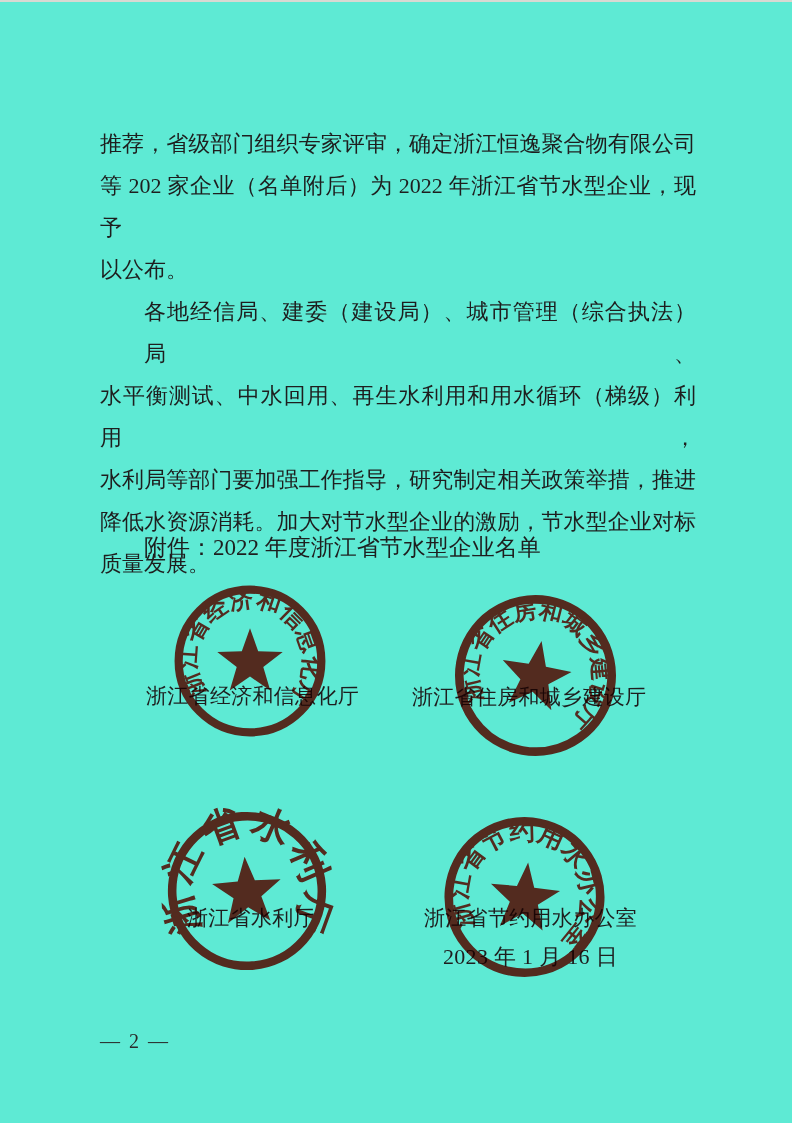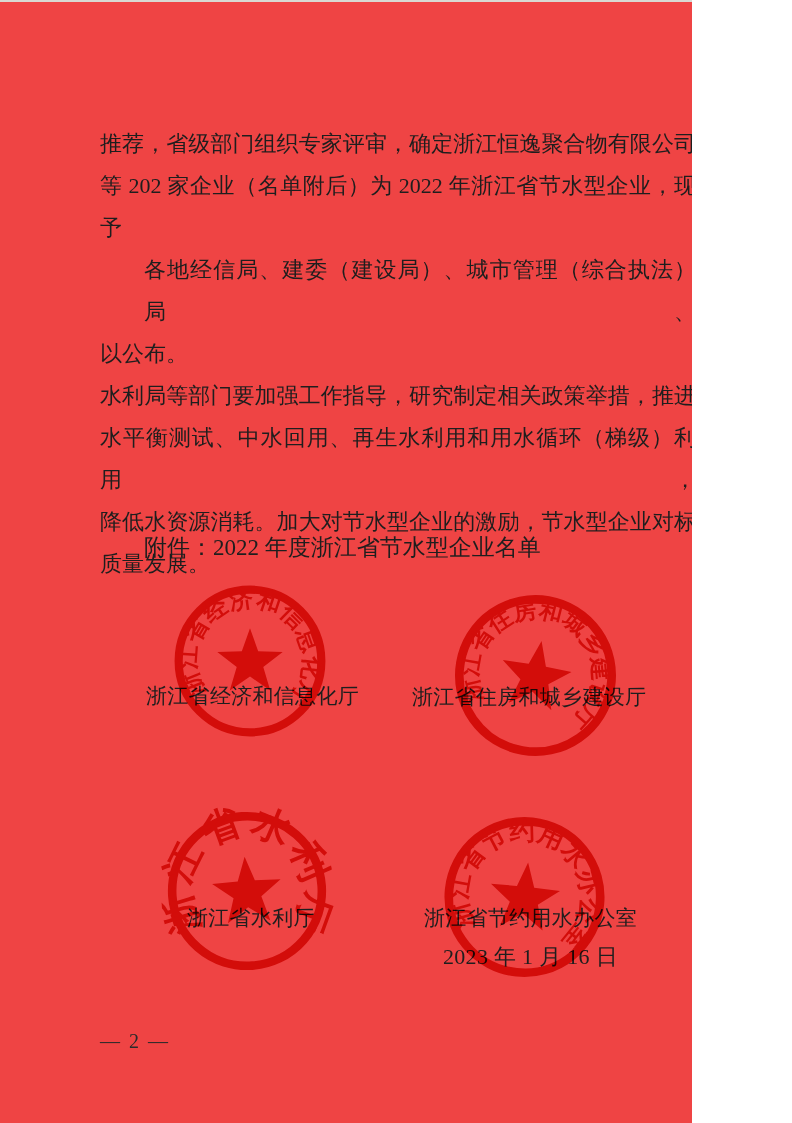--- a/index.html
+++ b/index.html
@@ -1,19 +1,19 @@
 <!DOCTYPE html>
 <html><head>
 <meta charset="utf-8">
 <style>
   html,body{margin:0;padding:0;background:#ffffff;}
   .page{
     position:relative;
-    width:692px;height:1123px;
-    background:#ef4444;
+    width:792px;height:1123px;
+    background:#5eead4;
     overflow:hidden;
     font-family:"Liberation Serif","DejaVu Serif",serif;
     color:#1c1c1c;
   }
   .scan-edge{
     position:absolute;top:0;left:0;width:792px;height:2px;
     background:#d9d9d2;
   }
   
   .doc-text{
@@ -78,24 +78,24 @@
 </head>
 <body>
 
 <div class="page">
 
   <div class="scan-edge"></div>
 
   <div class="doc-text">
     <div class="line">推荐，省级部门组织专家评审，确定浙江恒逸聚合物有限公司</div>
     <div class="line">等 202 家企业（名单附后）为 2022 年浙江省节水型企业，现予</div>
+    <div class="line last">以公布。</div>
     <div class="line indent">各地经信局、建委（建设局）、城市管理（综合执法）局、</div>
-    <div class="line last">以公布。</div>
+    <div class="line">水平衡测试、中水回用、再生水利用和用水循环（梯级）利用，</div>
     <div class="line">水利局等部门要加强工作指导，研究制定相关政策举措，推进</div>
-    <div class="line">水平衡测试、中水回用、再生水利用和用水循环（梯级）利用，</div>
     <div class="line">降低水资源消耗。加大对节水型企业的激励，节水型企业对标</div>
     <div class="line last">质量发展。</div>
   </div>
 
   <div class="attachment">附件：2022 年度浙江省节水型企业名单</div>
 
   <div class="sig sig-org1">浙江省经济和信息化厅</div>
   <div class="sig sig-org2">浙江省住房和城乡建设厅</div>
   <div class="sig sig-org3">浙江省水利厅</div>
   <div class="sig sig-org4">浙江省节约用水办公室</div>

